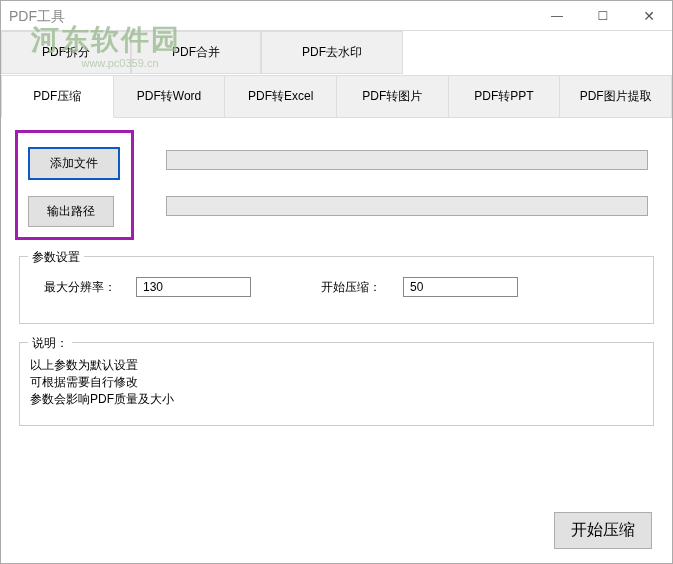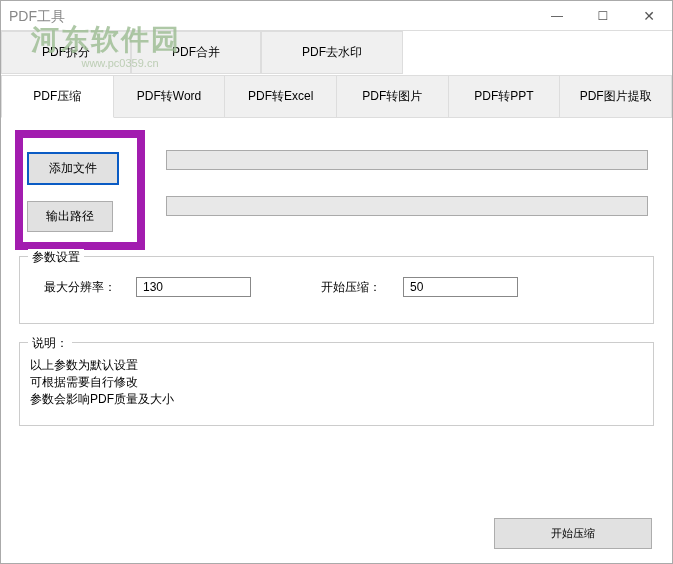--- a/index.html
+++ b/index.html
@@ -72,23 +72,23 @@
 .tabs-row2 .tab:first-child { border-left: 1px solid #ddd; }
 .tabs-row2 .tab.active {
   background: #fff;
   border-bottom: 1px solid #fff;
 }
 .content {
   padding: 18px;
   position: relative;
 }
 .file-section {
-  border: 8px solid #a21caf;
-  padding: 14px 10px 10px 4px;
-  width: 130px;
+  border: 3px solid #a21caf;
+  padding: 14px 10px 10px 10px;
+  width: 119px;
   position: absolute;
   top: 12px;
   left: 14px;
 }
 .btn {
   background: #e1e1e1;
   border: 1px solid #adadad;
   padding: 6px 18px;
   font-size: 12px;
   display: inline-block;
@@ -147,22 +147,22 @@
   padding: 0 4px;
   text-align: center;
 }
 .desc-line { line-height: 1.4; }
 .footer-btn {
   position: absolute;
   right: 20px;
   bottom: 14px;
   background: #e1e1e1;
   border: 1px solid #adadad;
-  padding: 7px 56px;
-  font-size: 11px;
+  padding: 7px 16px;
+  font-size: 16px;
 }
 </style>
 </head>
 <body>
 
 <div class="title-bar">
   <div class="title-text">PDF工具</div>
   <div class="win-btn">—</div>
   <div class="win-btn">☐</div>
   <div class="win-btn close">✕</div>

